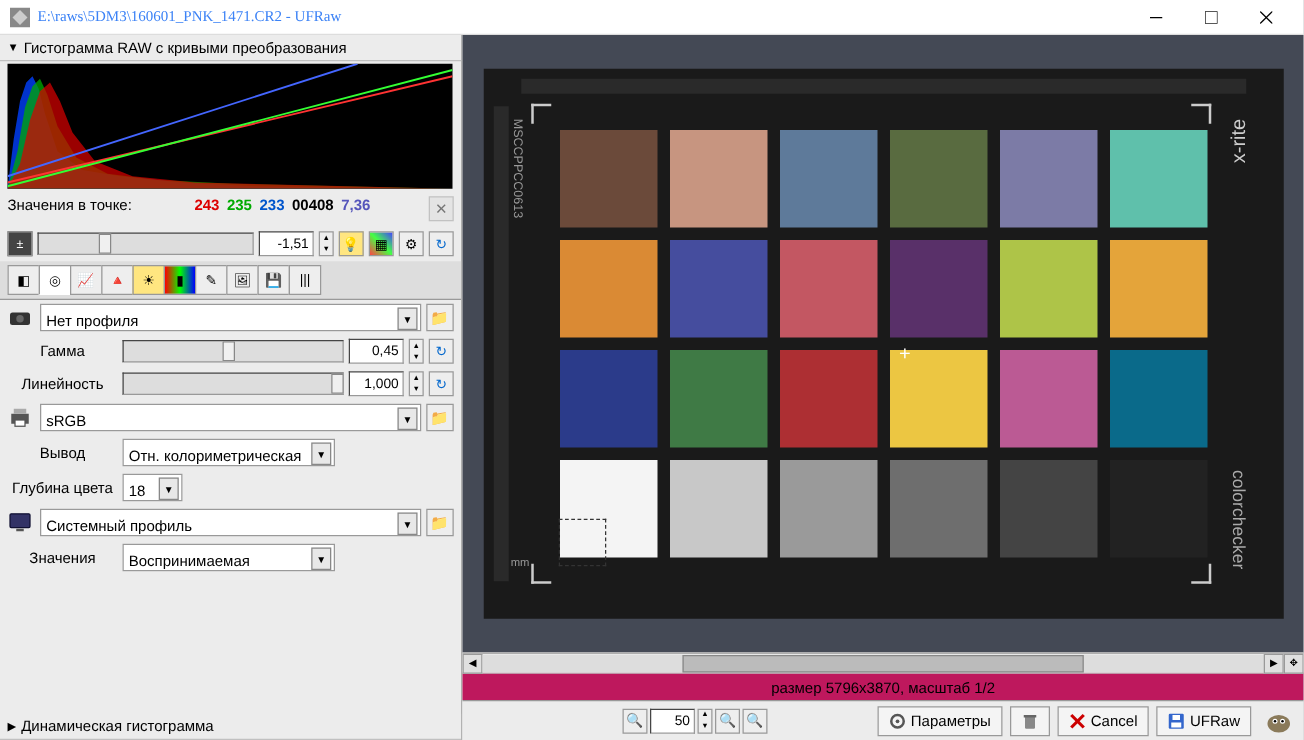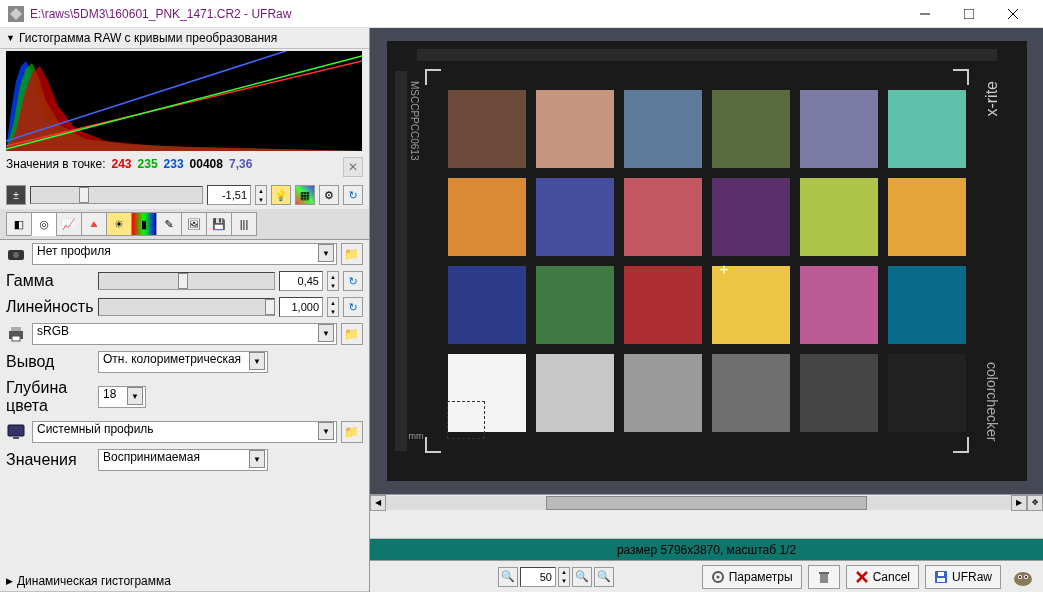--- a/index.html
+++ b/index.html
@@ -1,57 +1,57 @@
 <!DOCTYPE html>
 <html><head>
 <meta charset="utf-8">
 <style>
 * { box-sizing: border-box; margin: 0; padding: 0; font-family: "Segoe UI", Tahoma, sans-serif; font-size: 12px; }
 body { background: #ececec; width: 1043px; height: 592px; overflow: hidden; display: flex; flex-direction: column; }
 
 .titlebar { height: 28px; background: #fff; display: flex; align-items: center; padding: 0 8px; border-bottom: 1px solid #ddd; }
 .titlebar .icon { width: 16px; height: 16px; margin-right: 6px; }
-.titlebar .title { flex: 1; font-size: 12px; color: #701a75; }
+.titlebar .title { flex: 1; font-size: 12px; color: #3b82f6; font-family: Liberation Serif, serif; }
 .titlebar .winbtns { display: flex; }
 .titlebar .winbtn { width: 44px; height: 28px; display: flex; align-items: center; justify-content: center; cursor: pointer; }
 
 .main { flex: 1; display: flex; overflow: hidden; }
 
 .left-panel { width: 370px; background: #ececec; border-right: 1px solid #999; display: flex; flex-direction: column; overflow-y: auto; }
 .section-header { display: flex; align-items: center; padding: 3px 6px; background: #ececec; border-bottom: 1px solid #c0c0c0; font-size: 12px; cursor: pointer; }
 .section-header .arrow { margin-right: 4px; font-size: 9px; }
 
 .histogram { width: 356px; height: 100px; background: #000; margin: 2px 6px; position: relative; }
 .histogram svg { width: 100%; height: 100%; }
 
 .spot-row { display: flex; align-items: flex-start; padding: 4px 6px; gap: 6px; }
 .spot-label { font-size: 12px; }
-.spot-r { color: #d00; font-weight: bold; }
+.spot-r { color: #d00; font-weight: bold; margin-left: 44px; }
 .spot-g { color: #0a0; font-weight: bold; }
 .spot-b { color: #05c; font-weight: bold; }
 .spot-ev { color: #000; font-weight: bold; }
 .spot-temp { color: #55b; font-weight: bold; }
 .reset-btn { margin-left: auto; width: 20px; height: 20px; border: 1px solid #999; background: #ddd; display: flex; align-items: center; justify-content: center; cursor: pointer; opacity: 0.5; }
 
 .ev-row { display: flex; align-items: center; padding: 4px 6px; gap: 4px; }
 .ev-icon { width: 20px; height: 20px; border: 1px solid #999; background: #444; color: #fff; display: flex; align-items: center; justify-content: center; font-size: 10px; }
 .slider { flex: 1; height: 18px; background: #ddd; border: 1px inset #999; position: relative; }
 .slider .thumb { position: absolute; top: 0; width: 10px; height: 16px; background: #f0f0f0; border: 1px solid #888; }
 .numbox { width: 44px; height: 20px; border: 1px inset #999; background: #fff; text-align: right; padding: 1px 3px; font-size: 11px; }
 .spinner { width: 12px; height: 20px; border: 1px solid #999; background: #eee; display: flex; flex-direction: column; }
 .spinner div { flex: 1; display: flex; align-items: center; justify-content: center; font-size: 6px; cursor: pointer; }
 .smallbtn { width: 20px; height: 20px; border: 1px solid #999; background: #eee; display: flex; align-items: center; justify-content: center; cursor: pointer; font-size: 11px; }
 
 .tabstrip { display: flex; padding: 3px 6px; gap: 0; border-bottom: 1px solid #999; background: #ddd; }
 .tab { width: 26px; height: 24px; border: 1px solid #999; background: #eee; display: flex; align-items: center; justify-content: center; cursor: pointer; font-size: 11px; margin-right: -1px; }
 .tab.active { background: #fff; border-bottom: 1px solid #fff; }
 
 .form-row { display: flex; align-items: center; padding: 3px 6px; gap: 4px; }
-.form-label { width: 88px; text-align: left; font-size: 16px; }
-.combo { flex: 1; height: 22px; border: 1px solid #999; background: #fff; display: flex; align-items: flex-start; padding: 0 4px; cursor: pointer; position: relative; }
+.form-label { width: 88px; text-align: center; font-size: 12px; }
+.combo { flex: 1; height: 22px; border: 1px solid #999; background: #fff; display: flex; align-items: flex-end; padding: 0 4px; cursor: pointer; position: relative; }
 .combo .arrow { position: absolute; right: 2px; width: 16px; height: 18px; border: 1px solid #888; background: #e8e8e8; display: flex; align-items: center; justify-content: center; font-size: 8px; }
 .profile-icon { width: 20px; height: 20px; margin-right: 2px; }
 .folder-btn { width: 22px; height: 22px; border: 1px solid #999; background: #eee; display: flex; align-items: center; justify-content: center; cursor: pointer; }
 
 .right-panel { flex: 1; display: flex; flex-direction: column; background: #ececec; }
 .preview-area { flex: 1; background: #444955; position: relative; overflow: hidden; display: flex; align-items: center; justify-content: center; }
 .preview-img { width: 640px; height: 440px; background: #1a1a1a; position: relative; display: flex; flex-direction: column; align-items: center; justify-content: center; padding: 20px; }
 .ruler-top, .ruler-left { position: absolute; background: #2a2a2a; }
 .ruler-top { top: 8px; left: 30px; right: 30px; height: 12px; }
 .ruler-left { left: 8px; top: 30px; bottom: 30px; width: 12px; }
@@ -67,21 +67,21 @@
 .corner.bl { bottom: 28px; left: 38px; border-right: none; border-top: none; }
 .corner.br { bottom: 28px; right: 58px; border-left: none; border-top: none; }
 .crosshair { position: absolute; top: 50%; left: 52%; color: #fff; font-size: 16px; }
 .spot-marker { position: absolute; border: 1px dashed #333; width: 38px; height: 38px; }
 
 .hscroll { height: 16px; background: #e8e8e8; border-top: 1px solid #999; display: flex; align-items: center; position: relative; }
 .hscroll .track { flex: 1; height: 14px; background: #ddd; margin: 0 16px; position: relative; }
 .hscroll .thumb { position: absolute; height: 14px; background: #bbb; border: 1px solid #888; }
 .hscroll .scrbtn { width: 16px; height: 16px; background: #e0e0e0; border: 1px solid #999; display: flex; align-items: center; justify-content: center; font-size: 8px; cursor: pointer; position: absolute; }
 
-.info-row { height: 22px; display: flex; align-items: center; justify-content: center; background: #0f766e; font-size: 12px; border-top: 1px solid #c0c0c0; margin-top: 28px; }
+.info-row { height: 22px; display: flex; align-items: center; justify-content: center; background: #be185d; font-size: 12px; border-top: 1px solid #c0c0c0; }
 
 .bottom-bar { height: 32px; background: #ececec; border-top: 1px solid #999; display: flex; align-items: center; padding: 0 8px; gap: 6px; }
 .zoom-group { display: flex; align-items: center; gap: 2px; margin-left: 120px; }
 .action-btn { height: 24px; padding: 0 8px; border: 1px solid #999; background: #f4f4f4; display: flex; align-items: center; gap: 4px; cursor: pointer; font-size: 12px; }
 .action-btn .ico { width: 14px; height: 14px; }
 .gimp-icon { width: 24px; height: 24px; margin-left: 4px; }
 </style>
 </head>
 <body>
 

